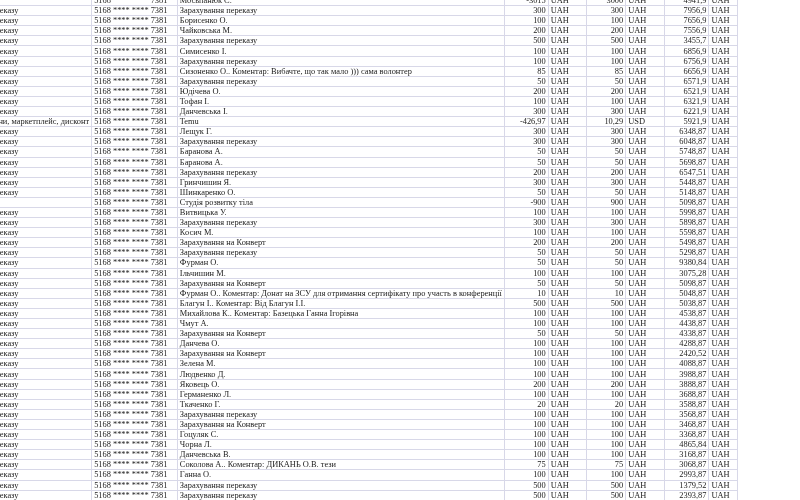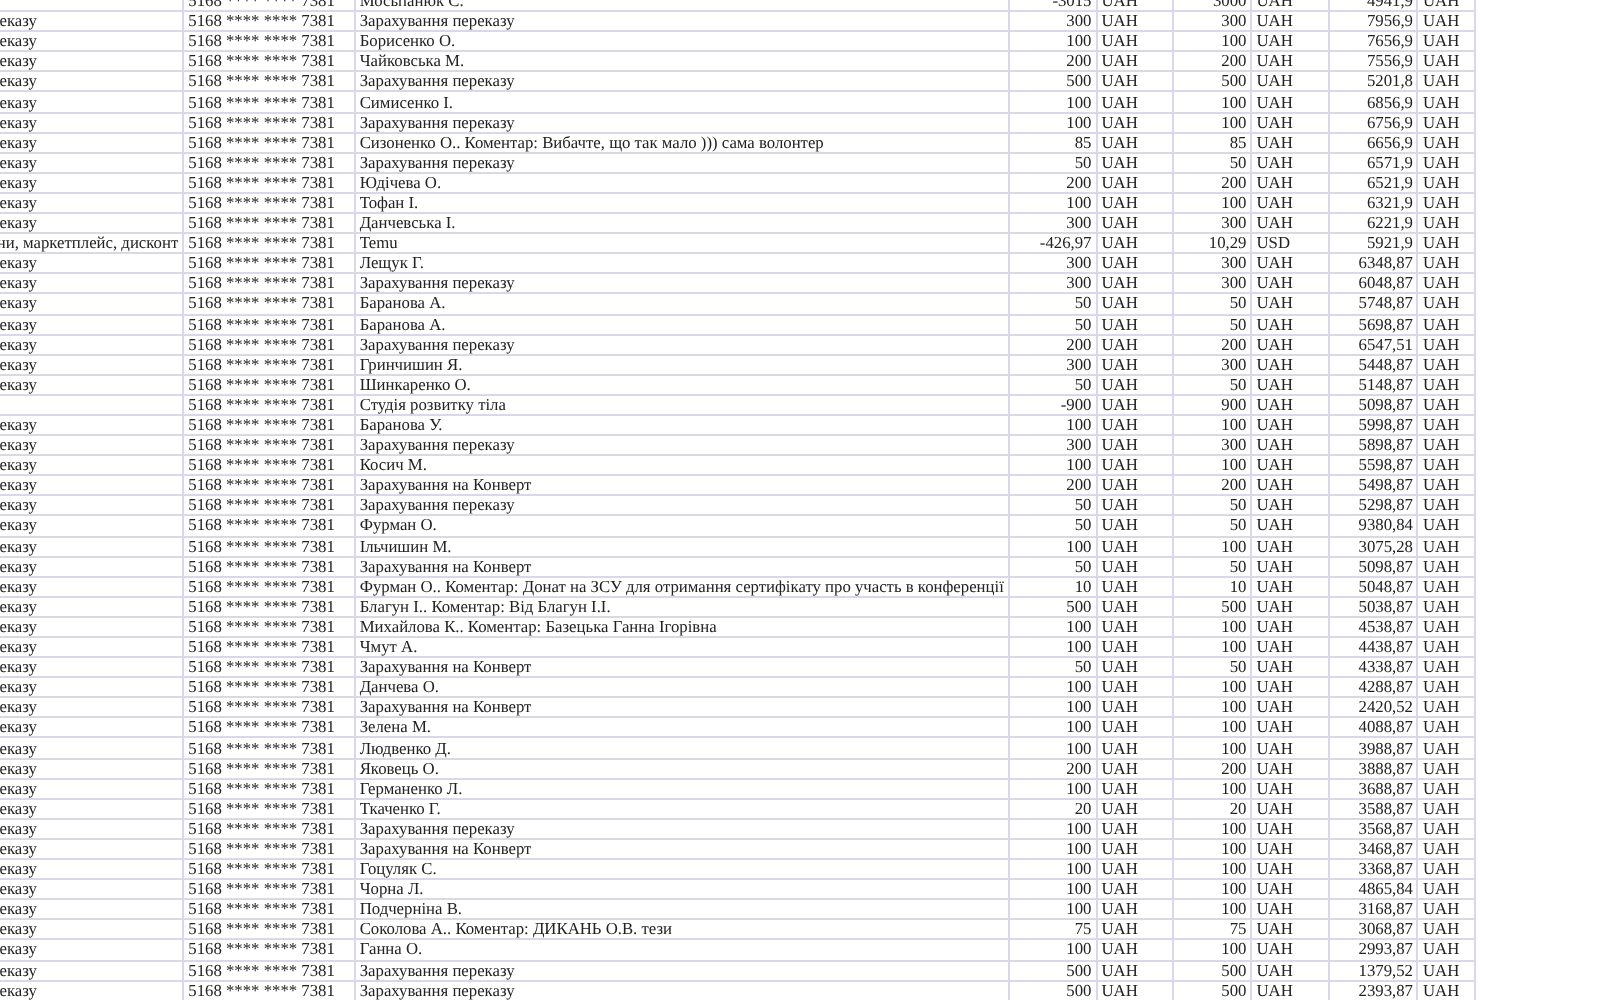--- a/index.html
+++ b/index.html
@@ -102,21 +102,21 @@
         <td class="cur">UAH</td>
       </tr>
       <tr>
         <td>Зарахування переказу</td>
         <td>5168 **** **** 7381</td>
         <td>Зарахування переказу</td>
         <td class="num">500</td>
         <td class="cur">UAH</td>
         <td class="num">500</td>
         <td class="cur">UAH</td>
-        <td class="num">5201,8</td>
+        <td class="num">3455,7</td>
         <td class="cur">UAH</td>
       </tr>
       <tr>
         <td>Зарахування переказу</td>
         <td>5168 **** **** 7381</td>
         <td>Симисенко І.</td>
         <td class="num">100</td>
         <td class="cur">UAH</td>
         <td class="num">100</td>
         <td class="cur">UAH</td>
@@ -284,21 +284,21 @@
         <td class="num">-900</td>
         <td class="cur">UAH</td>
         <td class="num">900</td>
         <td class="cur">UAH</td>
         <td class="num">5098,87</td>
         <td class="cur">UAH</td>
       </tr>
       <tr>
         <td>Зарахування переказу</td>
         <td>5168 **** **** 7381</td>
-        <td>Баранова У.</td>
+        <td>Витвицька У.</td>
         <td class="num">100</td>
         <td class="cur">UAH</td>
         <td class="num">100</td>
         <td class="cur">UAH</td>
         <td class="num">5998,87</td>
         <td class="cur">UAH</td>
       </tr>
       <tr>
         <td>Зарахування переказу</td>
         <td>5168 **** **** 7381</td>
@@ -548,21 +548,21 @@
         <td class="num">100</td>
         <td class="cur">UAH</td>
         <td class="num">100</td>
         <td class="cur">UAH</td>
         <td class="num">4865,84</td>
         <td class="cur">UAH</td>
       </tr>
       <tr>
         <td>Зарахування переказу</td>
         <td>5168 **** **** 7381</td>
-        <td>Подчерніна В.</td>
+        <td>Данчевська В.</td>
         <td class="num">100</td>
         <td class="cur">UAH</td>
         <td class="num">100</td>
         <td class="cur">UAH</td>
         <td class="num">3168,87</td>
         <td class="cur">UAH</td>
       </tr>
       <tr>
         <td>Зарахування переказу</td>
         <td>5168 **** **** 7381</td>

